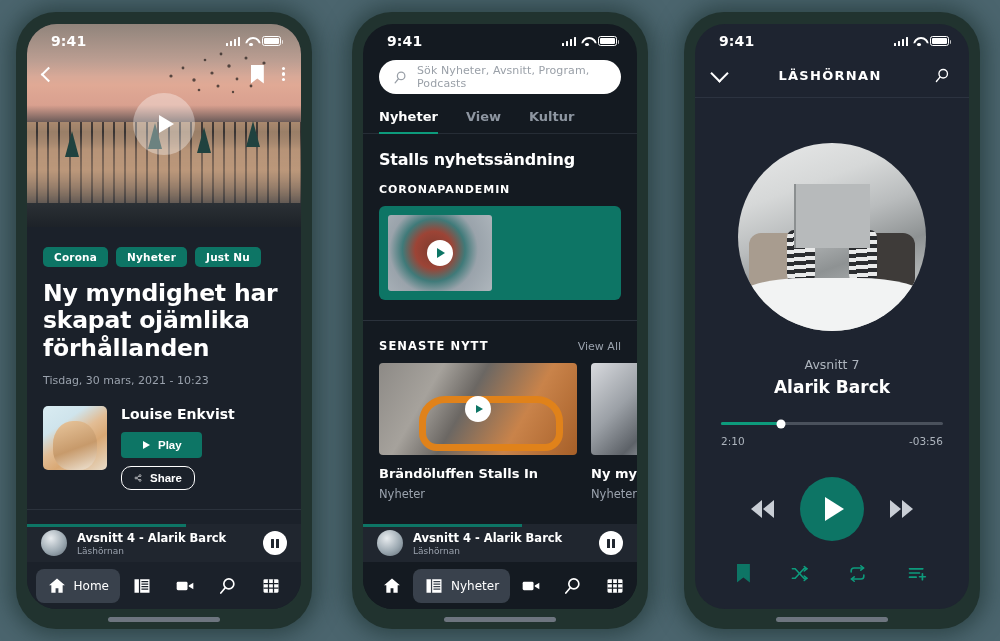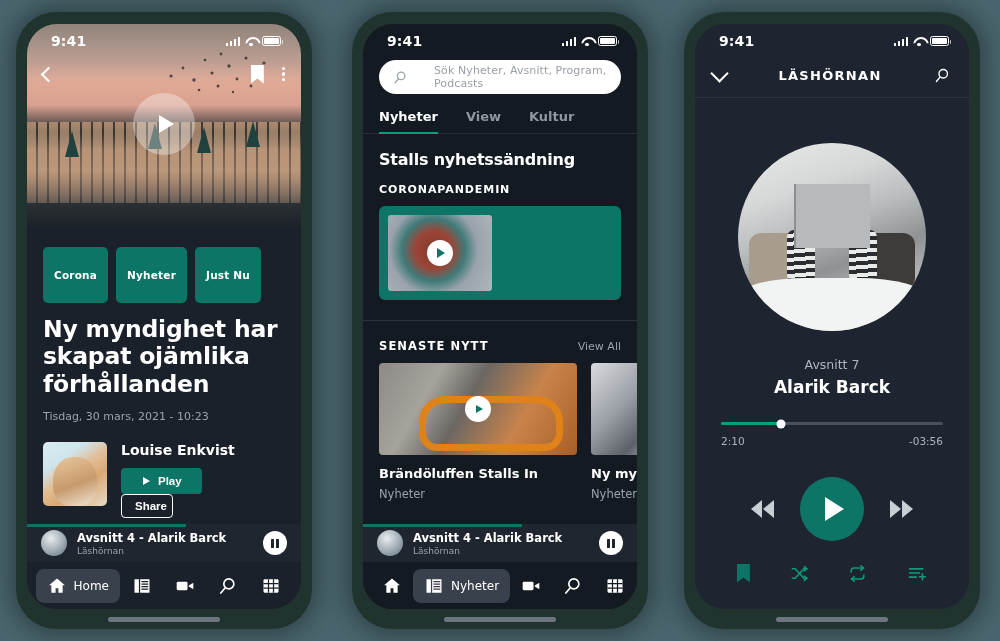--- a/index.html
+++ b/index.html
@@ -98,39 +98,39 @@
   .playcircle {
     position:absolute; left:50%; top:100px; transform:translate(-50%,-50%);
     width:62px;height:62px;border-radius:50%;background:rgba(255,255,255,.34);
     display:flex;align-items:center;justify-content:center; z-index:3;
   }
   .tri { width:0;height:0;border-left:15px solid #fff;border-top:9.5px solid transparent;border-bottom:9.5px solid transparent;margin-left:4px; }
   .tri.xs { border-left:7px solid #fff;border-top:4.6px solid transparent;border-bottom:4.6px solid transparent;margin-left:2px; }
 
   .article { position:absolute; left:0;right:0; top:203px; bottom:0; padding:0 16px; color:#fff; }
   .tags { display:flex; gap:8px; margin-top:20px; }
-  .tag { background:#0d7565; color:#fff; font-size:10.5px; font-weight:bold; padding:22px 11px; border-radius:5px; letter-spacing:.2px; }
+  .tag { background:#0d7565; color:#fff; font-size:10.5px; font-weight:bold; padding:4px 11px; border-radius:5px; letter-spacing:.2px; }
   .headline { font-size:23.5px; line-height:1.17; font-weight:bold; margin-top:13px; letter-spacing:-.2px; }
   .timestamp { font-size:11px; color:#9aa2ad; margin-top:12px; }
   .author-row { display:flex; gap:14px; margin-top:19px; align-items:flex-start; }
   .avatar-sq {
     width:64px;height:64px;border-radius:5px;flex:0 0 64px;
     background:linear-gradient(145deg,#d9ecf2 0%,#cfe4ec 28%,#e2bd95 48%,#d9a874 66%,#e8dcc9 100%);
     position:relative; overflow:hidden;
   }
   .avatar-sq:after{content:"";position:absolute;left:16%;top:22%;width:68%;height:78%;border-radius:46% 46% 40% 40%;background:linear-gradient(160deg,#e9c79e,#c79a6b 55%,#f0e6d7);}
   .author-name { font-size:14px;font-weight:bold; }
   .btn-play {
     margin-top:10px;display:inline-flex;align-items:center;gap:8px;
     background:#0d7565;border:none;border-radius:4px;color:#fff;
     font-size:11.5px;font-weight:bold;padding:7px 20px;cursor:pointer;
   }
   .btn-share {
-    display:flex;align-items:center;justify-content:center;gap:8px;width:52px;
-    background:transparent;border:1.4px solid #fff;border-radius:4px;color:#fff;
+    margin-top:8px;display:flex;align-items:center;justify-content:center;gap:8px;width:74px;
+    background:transparent;border:1.4px solid #fff;border-radius:10px;color:#fff;
     font-size:11.5px;font-weight:bold;padding:5px 12px;cursor:pointer;
   }
   .divider { height:1px;background:#2b323c; margin:19px -16px 0; }
   .next-head { font-size:17.5px;font-weight:bold;margin-top:18px;letter-spacing:-.2px; }
 
   
   .miniplayer {
     position:absolute; left:0;right:0; bottom:47px; height:38px;
     background:#20262f; display:flex; align-items:center; gap:10px; padding:0 14px;
   }
@@ -155,21 +155,21 @@
   }
   .tabitem { display:flex;align-items:center;gap:7px;padding:7px 11px;border-radius:8px;cursor:pointer;color:#fff; }
   .tabitem.active { background:#39414c; }
   .tabitem span { font-size:12px; }
   .ic { width:20px;height:20px;display:block;fill:#fff; }
 
   
   #p2 .screen { background:#141a21; }
   .searchwrap { padding:6px 16px 0; }
   .searchbar {
-    background:#fff;border-radius:19px;height:34px;display:flex;align-items:center;gap:26px;padding:0 14px;
+    background:#fff;border-radius:19px;height:34px;display:flex;align-items:center;gap:9px;padding:0 14px;
   }
   .searchbar .ph { font-size:11px;color:#9aa0a8; letter-spacing:.1px; }
   .svg-search { width:15px;height:15px;flex:0 0 15px; }
   .tabsrow { display:flex; gap:28px; padding:0 16px; margin-top:15px; border-bottom:1px solid #262d36; }
   .ftab { font-size:13px; font-weight:bold; color:#8e96a1; padding-bottom:9px; cursor:pointer; position:relative; }
   .ftab.on { color:#fff; }
   .ftab.on:after { content:""; position:absolute;left:0;right:0;bottom:-1px;height:2.5px;background:#0d9b7c; }
   .sec-title { font-size:16px;font-weight:bold;color:#fff;padding:16px 16px 0; letter-spacing:-.2px; }
   .sec-kicker { font-size:11px;font-weight:bold;color:#fff;padding:14px 16px 0; letter-spacing:.9px; }
   .corona-card {

